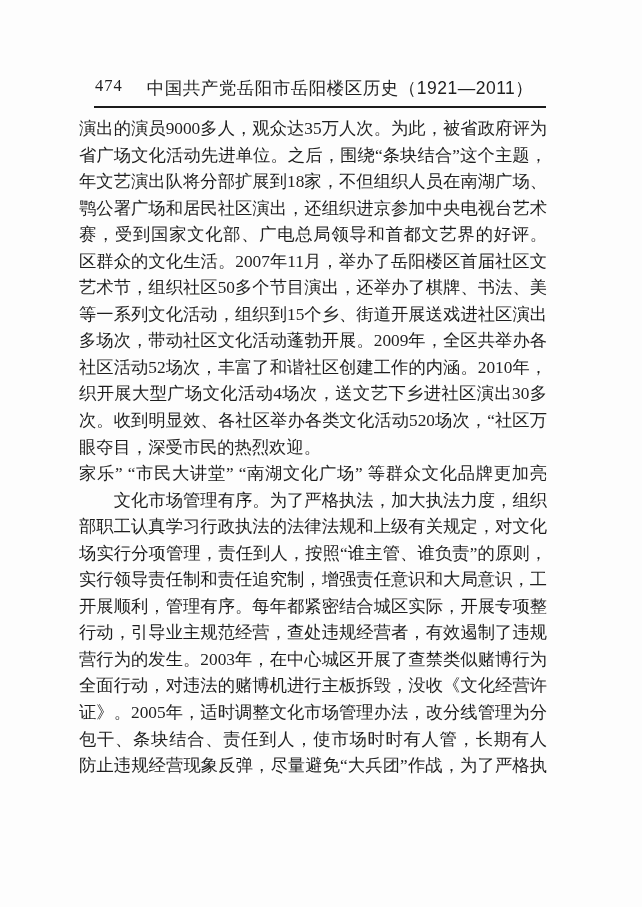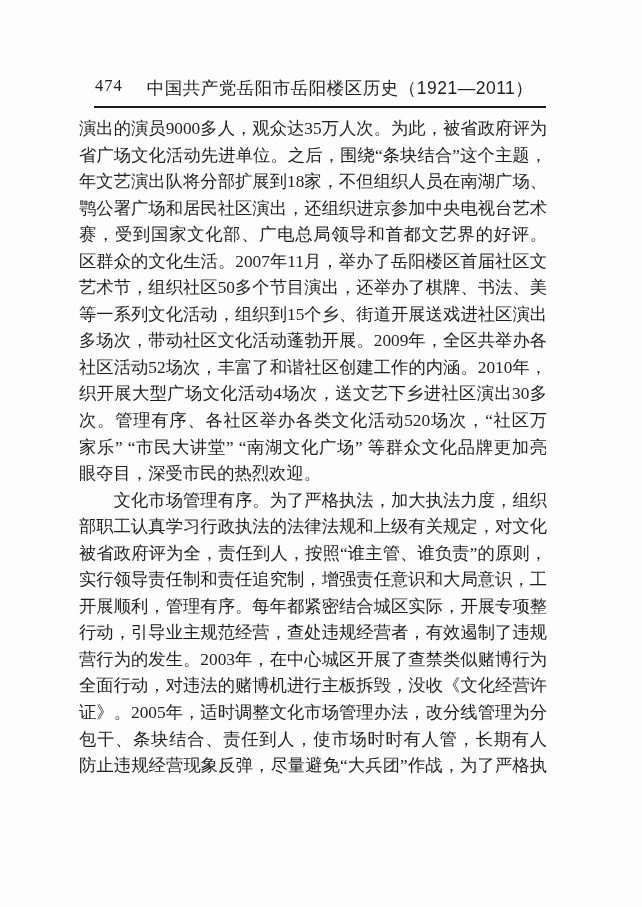--- a/index.html
+++ b/index.html
@@ -88,28 +88,28 @@
         <div class="line">省广场文化活动先进单位。之后，围绕“条块结合”这个主题，</div>
         <div class="line">年文艺演出队将分部扩展到18家，不但组织人员在南湖广场、金</div>
         <div class="line">鹗公署广场和居民社区演出，还组织进京参加中央电视台艺术比</div>
         <div class="line">赛，受到国家文化部、广电总局领导和首都文艺界的好评。2006</div>
         <div class="line">区群众的文化生活。2007年11月，举办了岳阳楼区首届社区文化</div>
         <div class="line">艺术节，组织社区50多个节目演出，还举办了棋牌、书法、美术</div>
         <div class="line">等一系列文化活动，组织到15个乡、街道开展送戏进社区演出20</div>
         <div class="line">多场次，带动社区文化活动蓬勃开展。2009年，全区共举办各类</div>
         <div class="line">社区活动52场次，丰富了和谐社区创建工作的内涵。2010年，组</div>
         <div class="line">织开展大型广场文化活动4场次，送文艺下乡进社区演出30多场</div>
-        <div class="line">次。管理有序、各社区举办各类文化活动520场次，“社区万</div>
+        <div class="line">次。收到明显效、各社区举办各类文化活动520场次，“社区万</div>
+        <div class="line no-just">眼夺目，深受市民的热烈欢迎。</div>
         <div class="line">家乐” “市民大讲堂” “南湖文化广场” 等群众文化品牌更加亮</div>
-        <div class="line no-just">眼夺目，深受市民的热烈欢迎。</div>
       </div>
       <div class="paragraph">
         <div class="line">　　文化市场管理有序。为了严格执法，加大执法力度，组织干</div>
         <div class="line">部职工认真学习行政执法的法律法规和上级有关规定，对文化市</div>
-        <div class="line">被省政府评为全，责任到人，按照“谁主管、谁负责”的原则，</div>
+        <div class="line">场实行分项管理，责任到人，按照“谁主管、谁负责”的原则，</div>
         <div class="line">实行领导责任制和责任追究制，增强责任意识和大局意识，工作</div>
         <div class="line">开展顺利，管理有序。每年都紧密结合城区实际，开展专项整治</div>
         <div class="line">行动，引导业主规范经营，查处违规经营者，有效遏制了违规经</div>
         <div class="line">营行为的发生。2003年，在中心城区开展了查禁类似赌博行为的</div>
         <div class="line">全面行动，对违法的赌博机进行主板拆毁，没收《文化经营许可</div>
         <div class="line">证》。2005年，适时调整文化市场管理办法，改分线管理为分片</div>
         <div class="line">包干、条块结合、责任到人，使市场时时有人管，长期有人抓，</div>
         <div class="line">防止违规经营现象反弹，尽量避免“大兵团”作战，为了严格执法</div>
       </div>
     </main>

